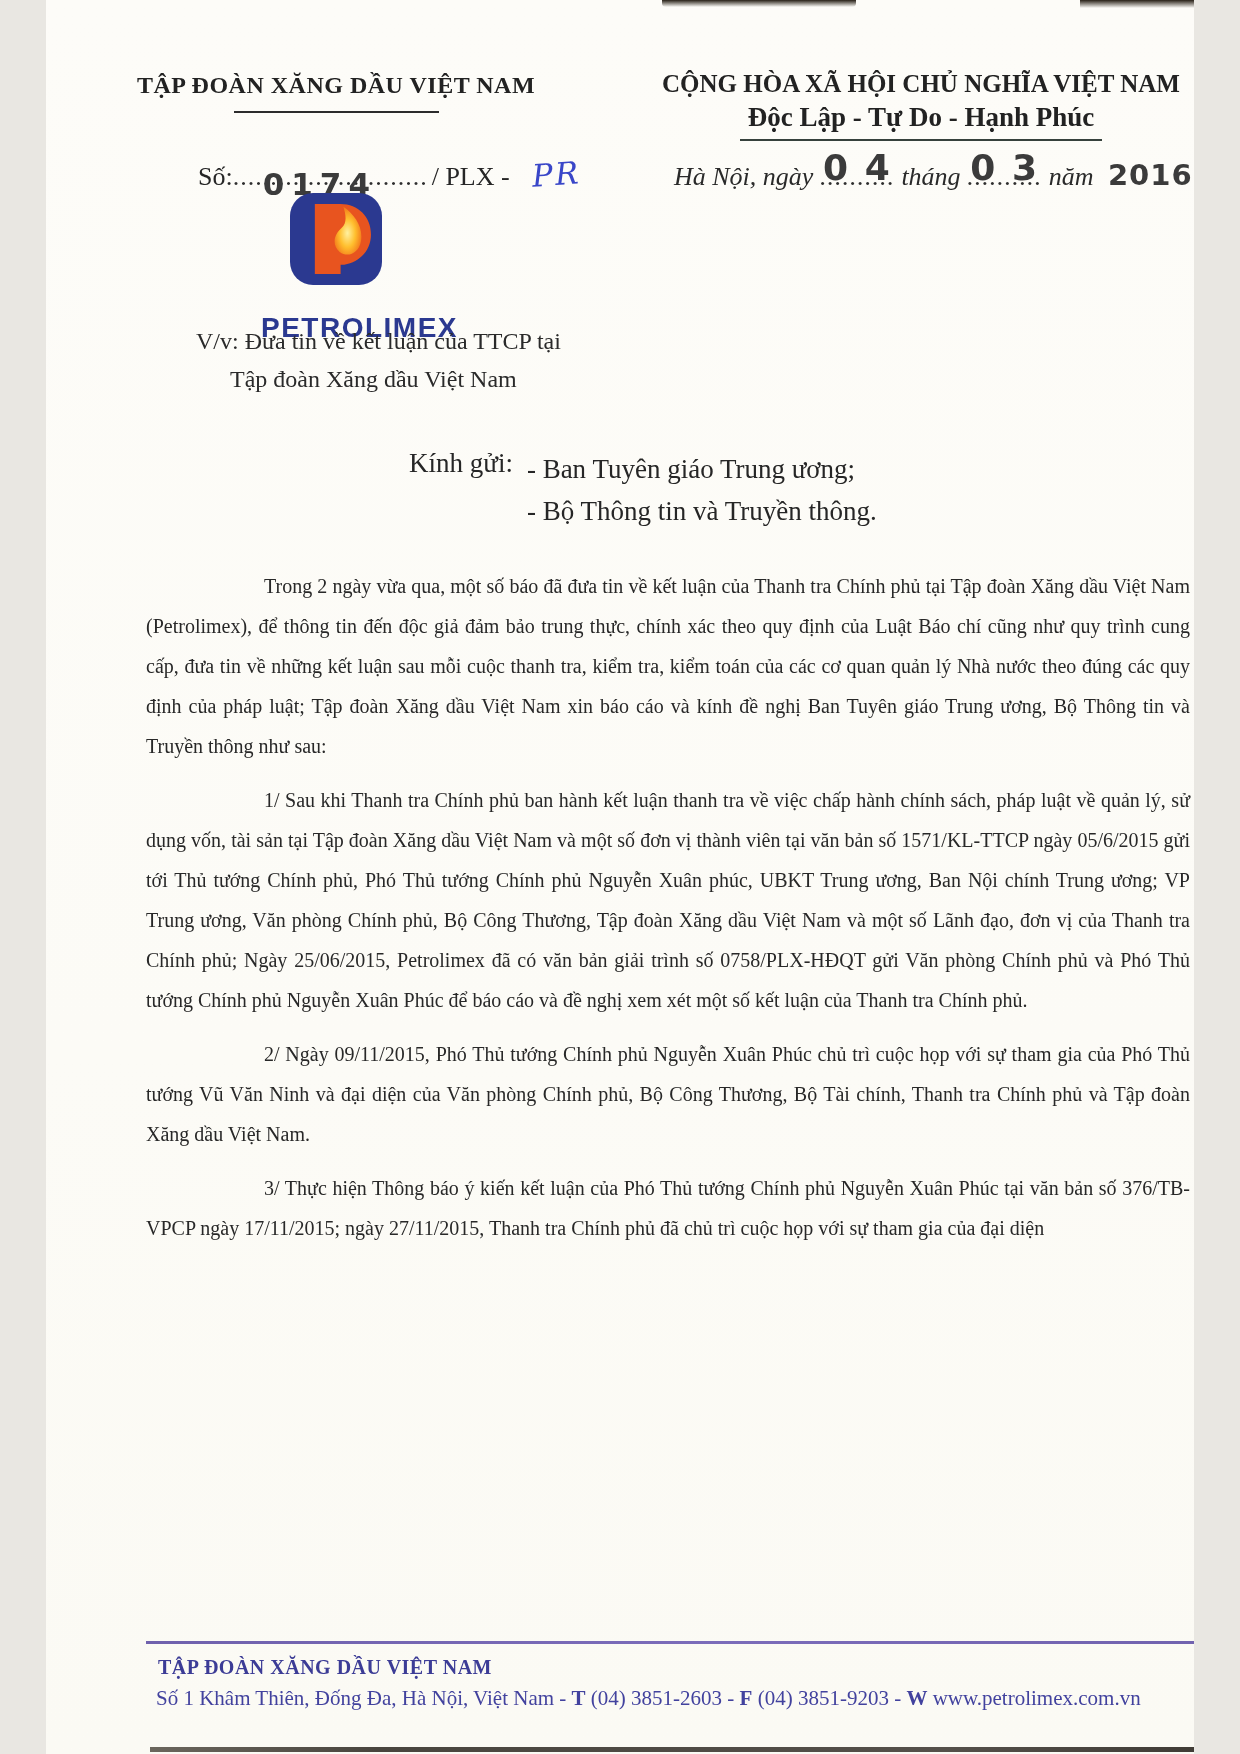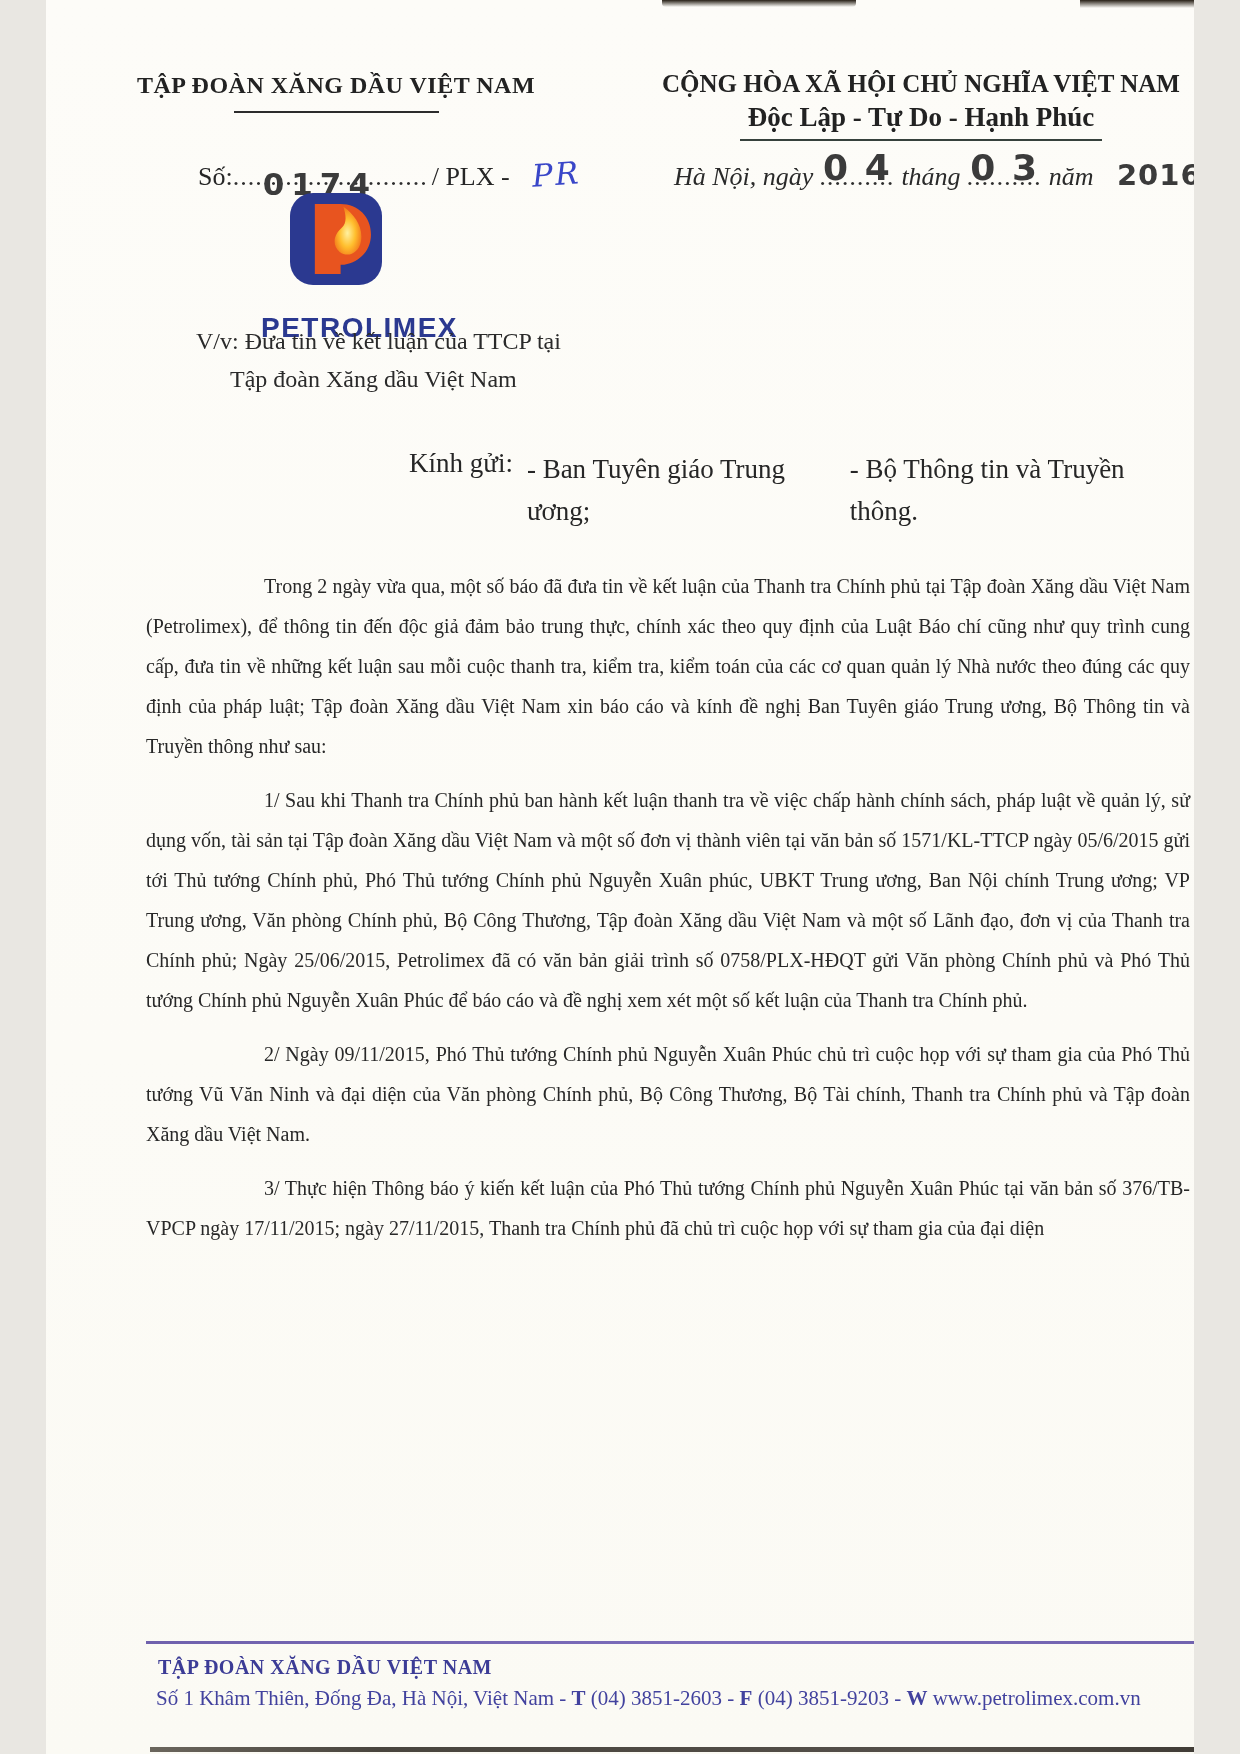--- a/index.html
+++ b/index.html
@@ -38,36 +38,36 @@
   .dots { letter-spacing: 1px; color: #2e2e2e; }
   .dotfield { position: relative; display: inline-block; }
   .stamp { font-family: "DejaVu Sans", sans-serif; font-weight: 700; color: #3b3b3b; font-style: normal; }
   .stamp-number { position: absolute; left: 30px; top: -16px; font-size: 31px; letter-spacing: 7px; margin-top: 20px; }
   .doc-number .suffix { margin-left: 4px; }
   .handwritten { display: inline-block; margin-left: 22px; font-size: 31px; font-style: italic;
     color: #3946c8; transform: rotate(-4deg); letter-spacing: 2px; font-family: "DejaVu Serif", serif; }
 
   .date-line { position: absolute; left: 628px; top: 158px; font-size: 26px; font-style: italic; white-space: nowrap; color: #2a2a2a; }
   .stamp-date { position: absolute; left: 50%; transform: translateX(-50%); top: -15px; font-size: 36px; letter-spacing: 2px; }
-  .stamp-year { font-size: 29px; letter-spacing: 1px; margin: 0 17px; }
+  .stamp-year { font-size: 29px; letter-spacing: 1px; margin: 0 8px; }
 
   
   .logo-block { position: absolute; left: 215px; top: 190px; width: 150px; text-align: center; }
   .logo-block svg { display: block; margin: 0 auto; }
   .logo-wordmark { margin-top: 24px; font-family: "Liberation Sans", sans-serif; font-weight: 700;
     font-size: 28px; letter-spacing: 1.5px; color: #2b3990; }
 
   
   .subject { position: absolute; left: 150px; top: 322px; font-size: 24px; line-height: 38px; color: #2a2a2a; }
   .subject .line2 { padding-left: 34px; }
 
   
   .salutation { position: absolute; left: 363px; top: 448px; display: flex; gap: 14px; font-size: 27px; }
   .salutation .label { white-space: nowrap; }
-  .salutation .recipients { display: flex; line-height: 42px; align-items: flex-end; }
+  .salutation .recipients { display: flex; flex-direction: column; line-height: 42px; }
 
   
   .body-text { position: absolute; left: 100px; top: 566px; width: 1044px;
     font-size: 20px; line-height: 40px; text-align: justify; color: #282828; }
   .body-text p { margin: 0 0 14px; text-indent: 118px; }
 
   
   .footer-rule { position: absolute; left: 100px; top: 1641px; width: 1140px; height: 3px;
     background: linear-gradient(90deg, #6f61ad, #7b6cba 50%, #6f61ad); }
   .footer-org { position: absolute; left: 112px; top: 1656px; font-size: 20px; font-weight: 700;

